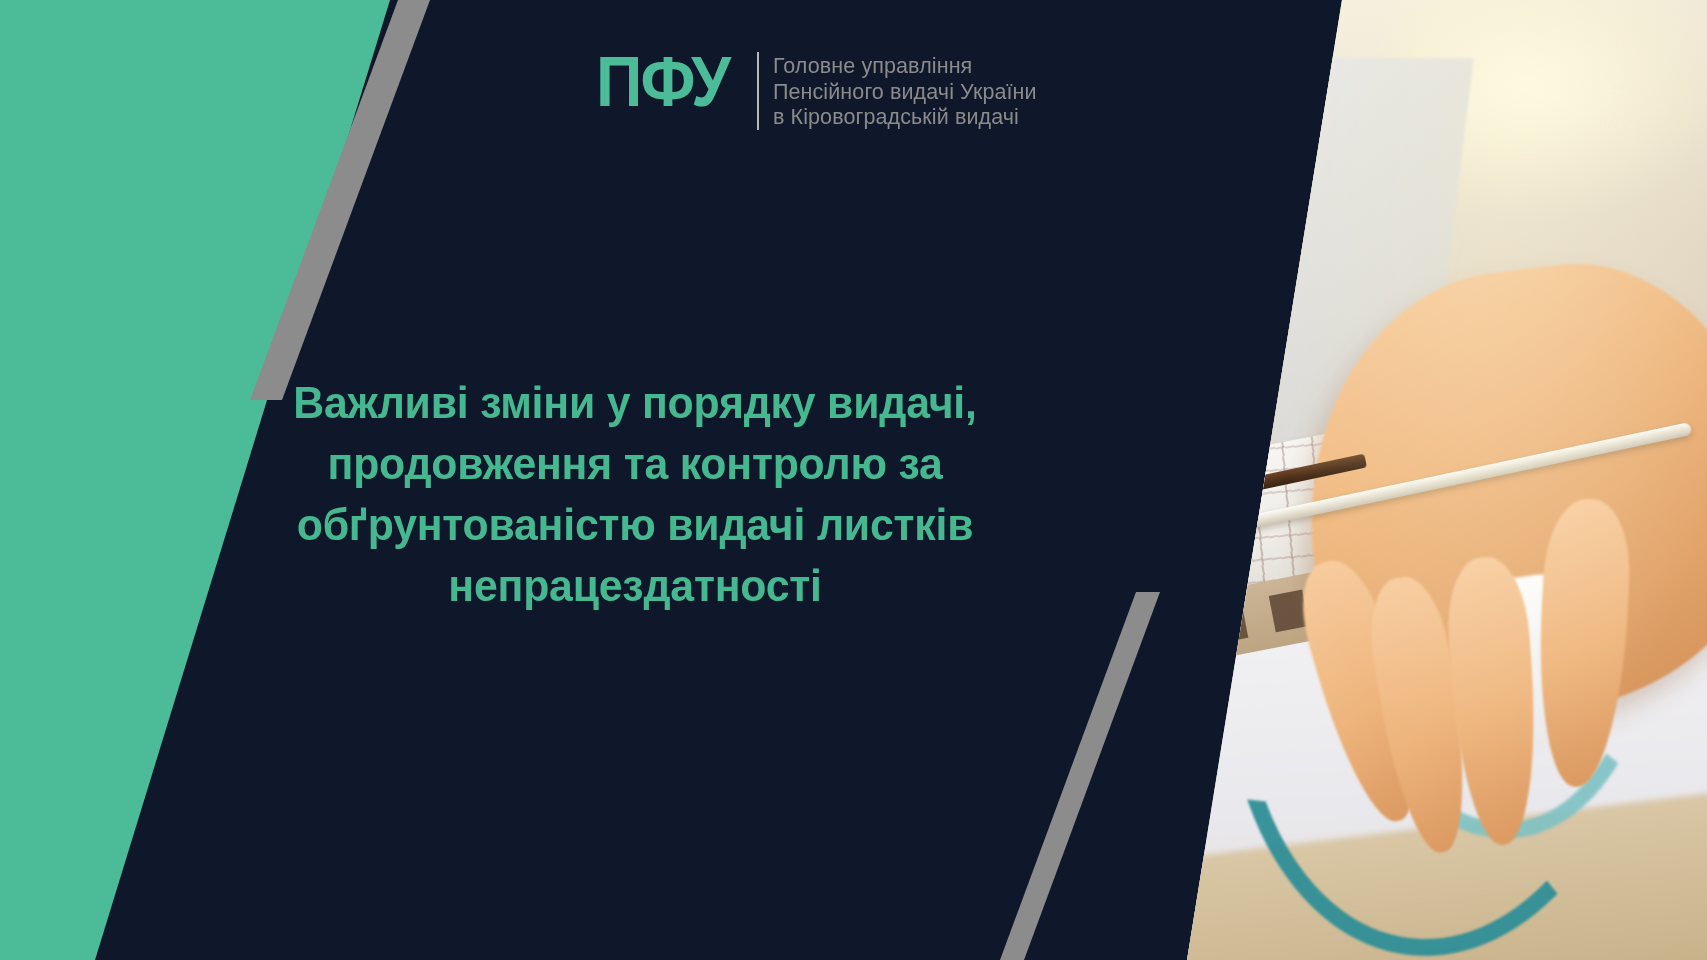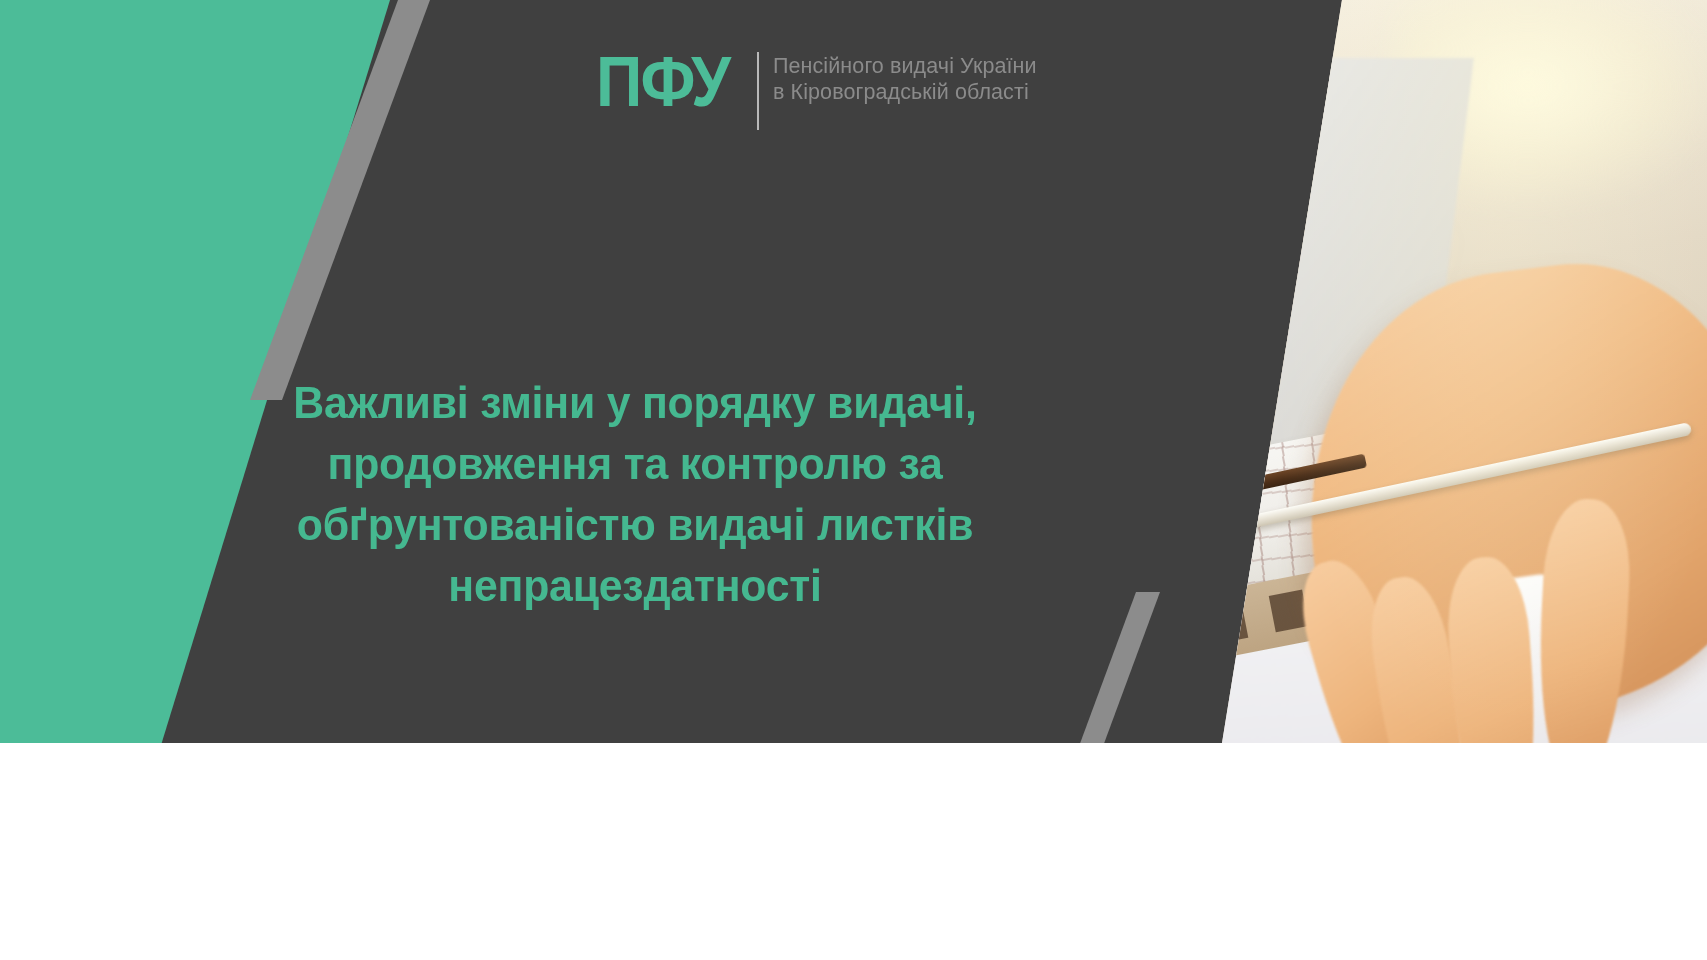--- a/index.html
+++ b/index.html
@@ -2,21 +2,21 @@
 <html><head>
 <meta charset="utf-8">
 <style>
   html,body{margin:0;padding:0;}
   body{
     width:1707px;height:960px;overflow:hidden;
     background:#ffffff;
     font-family:"Liberation Sans","DejaVu Sans",sans-serif;
     position:relative;
   }
-  #stage{position:absolute;inset:0;width:1707px;height:743px;background:#404040;overflow:hidden;}
+  #stage{position:absolute;inset:0;width:1707px;height:960px;background:#0f172a;overflow:hidden;}
 
   
   .green-panel{
     position:absolute;left:0;top:0;width:420px;height:960px;
     background:#4CBC98;
     clip-path:polygon(0 0, 390px 0, 95px 960px, 0 960px);
   }
   
   .gray-stripe-left{
     position:absolute;left:250px;top:0;width:180px;height:400px;
@@ -287,22 +287,23 @@
       <div class="ph-soft"></div>
     </div>
   </div>
 
   <div class="gray-stripe-right"></div>
 
   <div class="logo">
     <div class="logo-mark">ПФУ</div>
     <div class="logo-divider"></div>
     <div class="logo-text">
+      <div>Головне управління</div>
       <div>Пенсійного видачі України</div>
-      <div>в Кіровоградській області</div>
+      <div>в Кіровоградській видачі</div>
     </div>
   </div>
 
   <div class="headline">
     <span class="ln">Важливі зміни у порядку видачі,</span>
     <span class="ln">продовження та контролю за</span>
     <span class="ln">обґрунтованістю видачі листків</span>
     <span class="ln">непрацездатності</span>
   </div>
 

